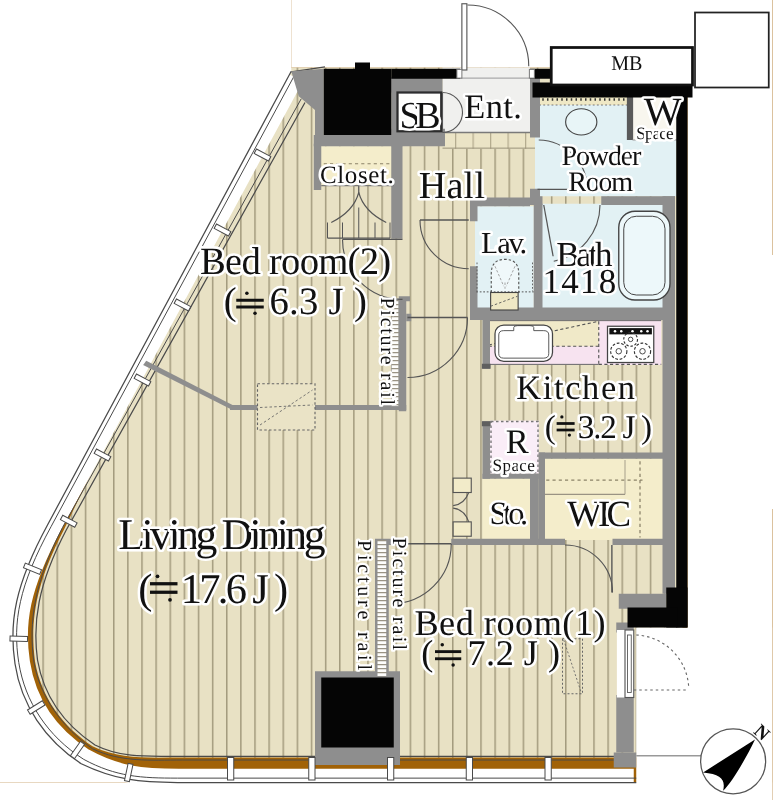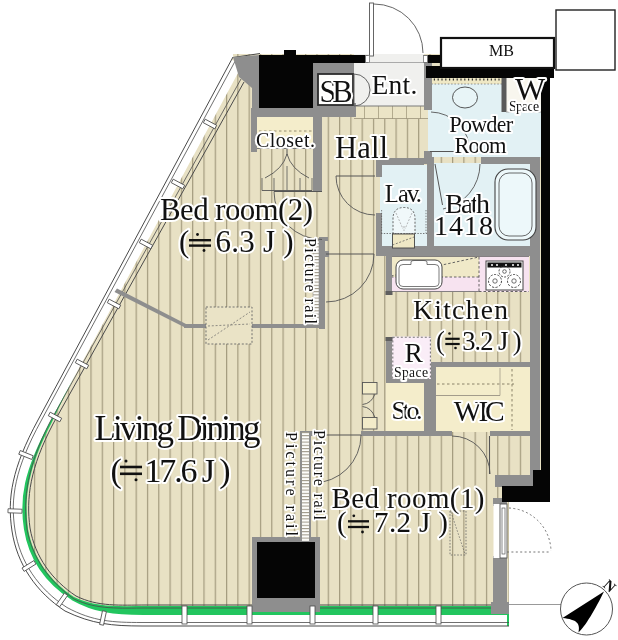--- a/index.html
+++ b/index.html
@@ -1,16 +1,16 @@
 <!DOCTYPE html>
 <html><head>
 <meta charset="utf-8">
 <style>
 html,body{margin:0;padding:0;background:#fff;}
-#page{width:618px;height:640px;position:relative;overflow:hidden;background:#22c55e;
+#page{width:618px;height:640px;position:relative;overflow:hidden;background:#a16207;
  font-family:"Liberation Serif", serif;}
 svg text{font-family:"Liberation Serif", serif;}
 </style>
 </head>
 <body>
 <div id="page">
 <svg width="618" height="640" viewBox="0 0 618 640">
 <defs>
 <pattern id="fl" width="11.3" height="8" patternUnits="userSpaceOnUse">
   <rect width="11.3" height="8" fill="#E8E1C4"></rect>

